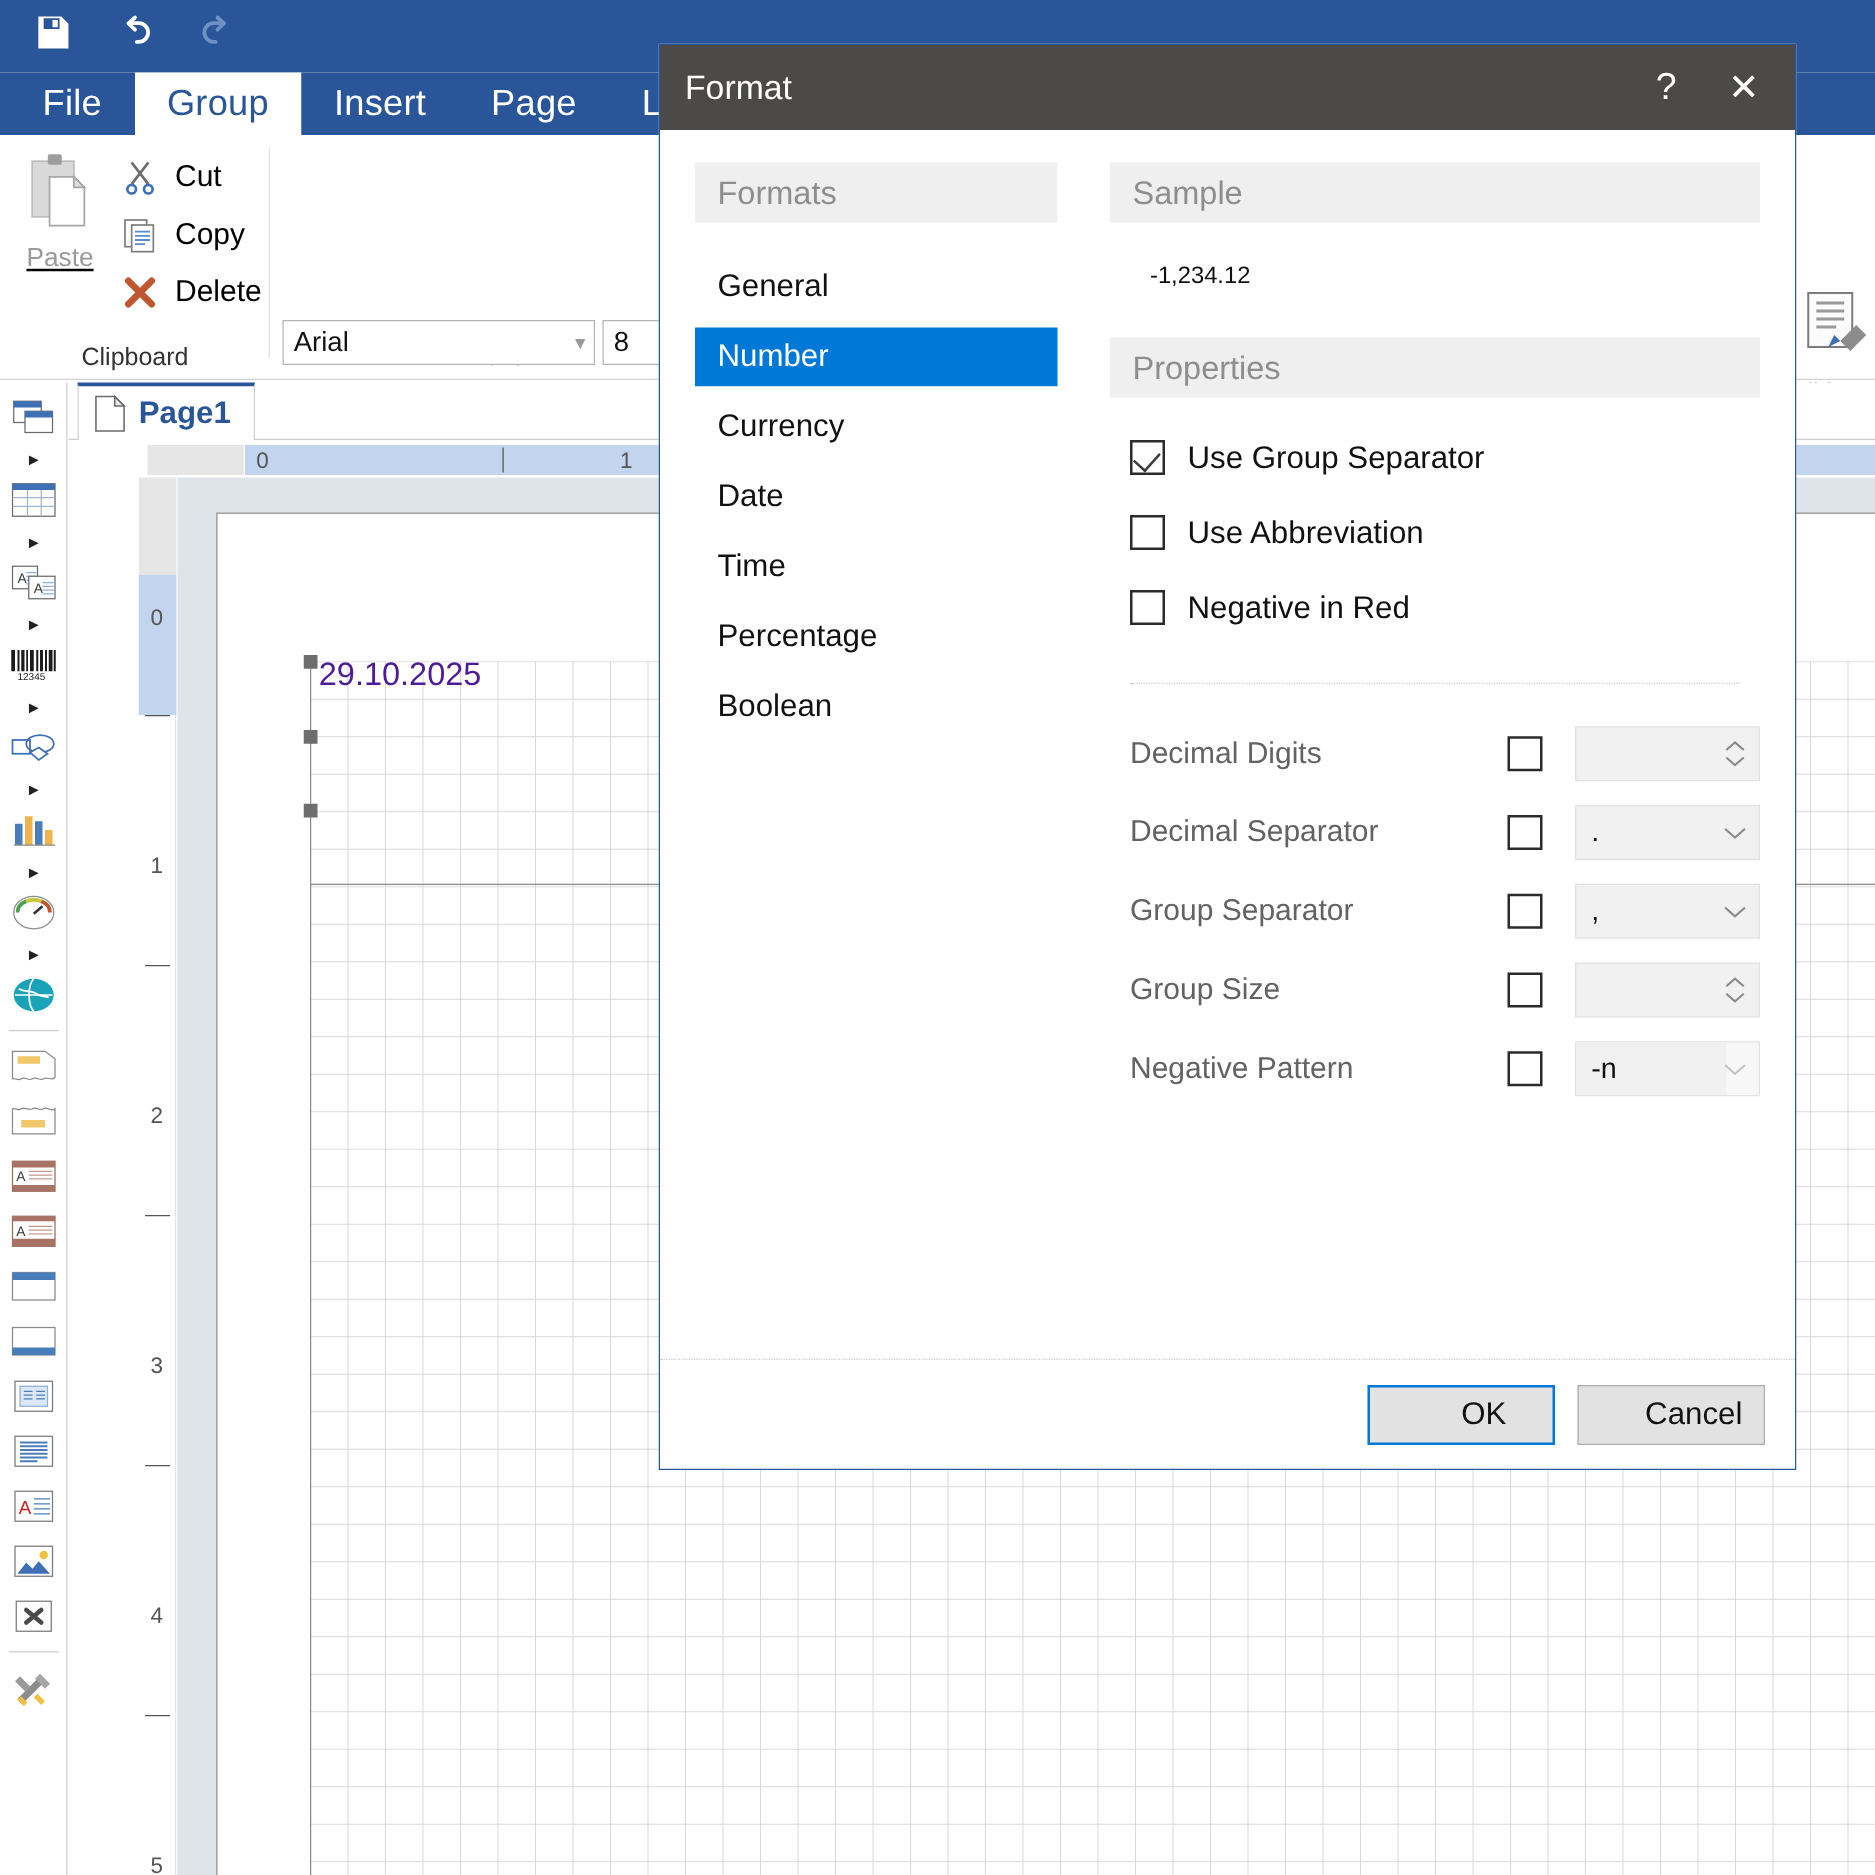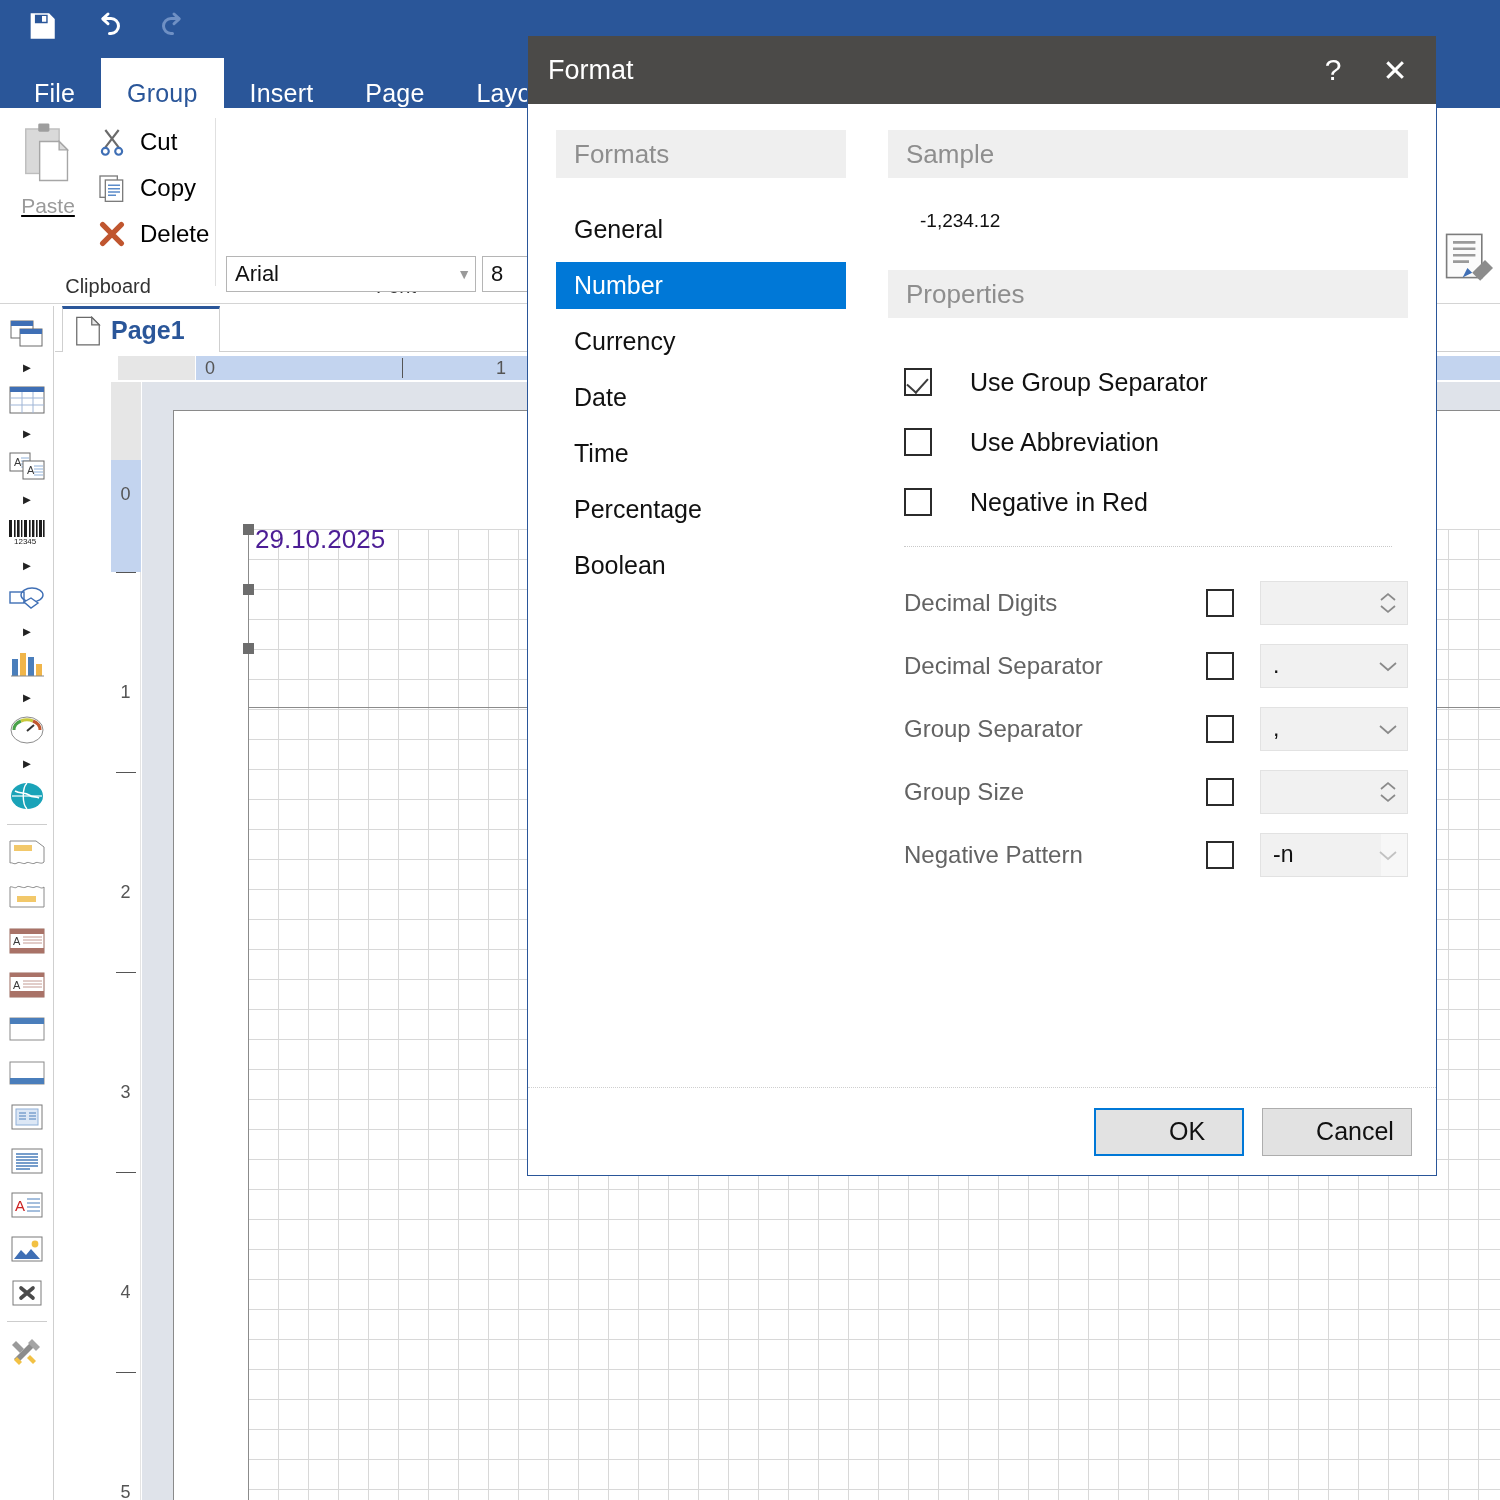--- a/index.html
+++ b/index.html
@@ -19,22 +19,22 @@
   }
   .qat { position: absolute; top: 6px; left: 22px; display: flex; gap: 26px; align-items: center; }
   .qat-btn { width: 40px; height: 40px; display: flex; align-items: center; justify-content: center; cursor: pointer; }
 
   .tabstrip {
     position: absolute; left: 0; top: 58px; width: 1500px; height: 50px;
     background: #2a5699;
   }
   .tabs { display: flex; height: 50px; align-items: stretch; padding-left: 8px; }
   .tab {
-    display: flex; align-items: flex-end; justify-content: center;
-    padding: 0 26px; color: #ffffff; font-size: 25px; cursor: pointer;
+    display: flex; align-items: center; justify-content: center;
+    padding: 0 26px; color: #ffffff; font-size: 29px; cursor: pointer;
     letter-spacing: 0.2px;
   }
   .tab.active { background: #ffffff; color: #2a5699; }
 
   .ribbon-body {
     position: absolute; left: 0; top: 108px; width: 1500px; height: 196px;
     background: #ffffff; border-bottom: 1px solid #d4d4d4;
   }
   .rgroup { position: absolute; top: 0; height: 196px; }
   .rgroup-label {
@@ -78,21 +78,21 @@
   }
   .pal-item { width: 54px; height: 44px; display: flex; align-items: center; justify-content: center; cursor: pointer; }
   .pal-arrow { width: 54px; height: 22px; display: flex; align-items: center; justify-content: center; cursor: pointer; }
   .pal-arrow::after { content: "►"; font-size: 13px; color: #222; }
   .pal-div { width: 40px; height: 1px; background: #cdcdcd; margin: 6px 7px; }
 
   
   .doc-area { position: absolute; left: 55px; top: 306px; width: 1445px; height: 1194px; background: #fff; }
   .tabbar { position: absolute; left: 0; top: 0; width: 1445px; height: 46px; background: #fff; border-bottom: 1px solid #cfcfcf; }
   .page-tab {
-    position: absolute; left: 7px; top: 0; height: 46px; padding: 0 34px 0 12px;
+    position: absolute; left: 7px; top: 0; height: 46px; padding: 0 18px 0 12px;
     display: flex; align-items: center; gap: 10px;
     background: #fff; border: 1px solid #cfcfcf; border-bottom: none;
     border-top: 3px solid #2a5699; cursor: pointer;
   }
   .page-tab-label { font-size: 25px; color: #2a5699; font-weight: 600; }
 
   .hruler { position: absolute; left: 0; top: 47px; width: 1445px; height: 28px; background: #fff; }
   .hruler-inner { position: absolute; left: 63px; top: 3px; height: 24px; right: 0; }
   .hr-dead { position: absolute; left: 0; top: 0; width: 78px; height: 24px; background: #e6e6e6; border-right: 1px solid #fff; }
   .hr-act { position: absolute; left: 78px; top: 0; right: 0; height: 24px; background: #c3d4ef; }
@@ -147,21 +147,21 @@
   .fmt-list { margin-top: 28px; }
   .fmt-item {
     height: 47px; display: flex; align-items: center; padding-left: 18px;
     font-size: 25px; color: #111; cursor: pointer; margin-bottom: 9px;
   }
   .fmt-item.sel { background: #0078d7; color: #ffffff; }
 
   .sample-val { font-size: 19px; color: #111; padding: 32px 0 0 32px; height: 92px; }
 
   .chk-list { margin-top: 34px; padding-left: 16px; }
-  .chk-row { display: flex; align-items: center; gap: 38px; height: 60px; cursor: pointer; }
+  .chk-row { display: flex; align-items: flex-start; gap: 18px; height: 60px; cursor: pointer; }
   .chkbox { width: 28px; height: 28px; border: 2px solid #2b2b2b; background: #fff;
             flex: 0 0 28px; position: relative; }
   .chkbox.on::after {
     content: ""; position: absolute; left: 5px; top: 3px; width: 11px; height: 17px;
     border: solid #3c3c3c; border-width: 0 2px 2px 0; transform: rotate(42deg);
   }
   .chk-label { font-size: 25px; color: #111; }
 
   .hr-dot { margin: 14px 16px 0 16px; border-top: 1px dotted #c9c9c9; }
 

